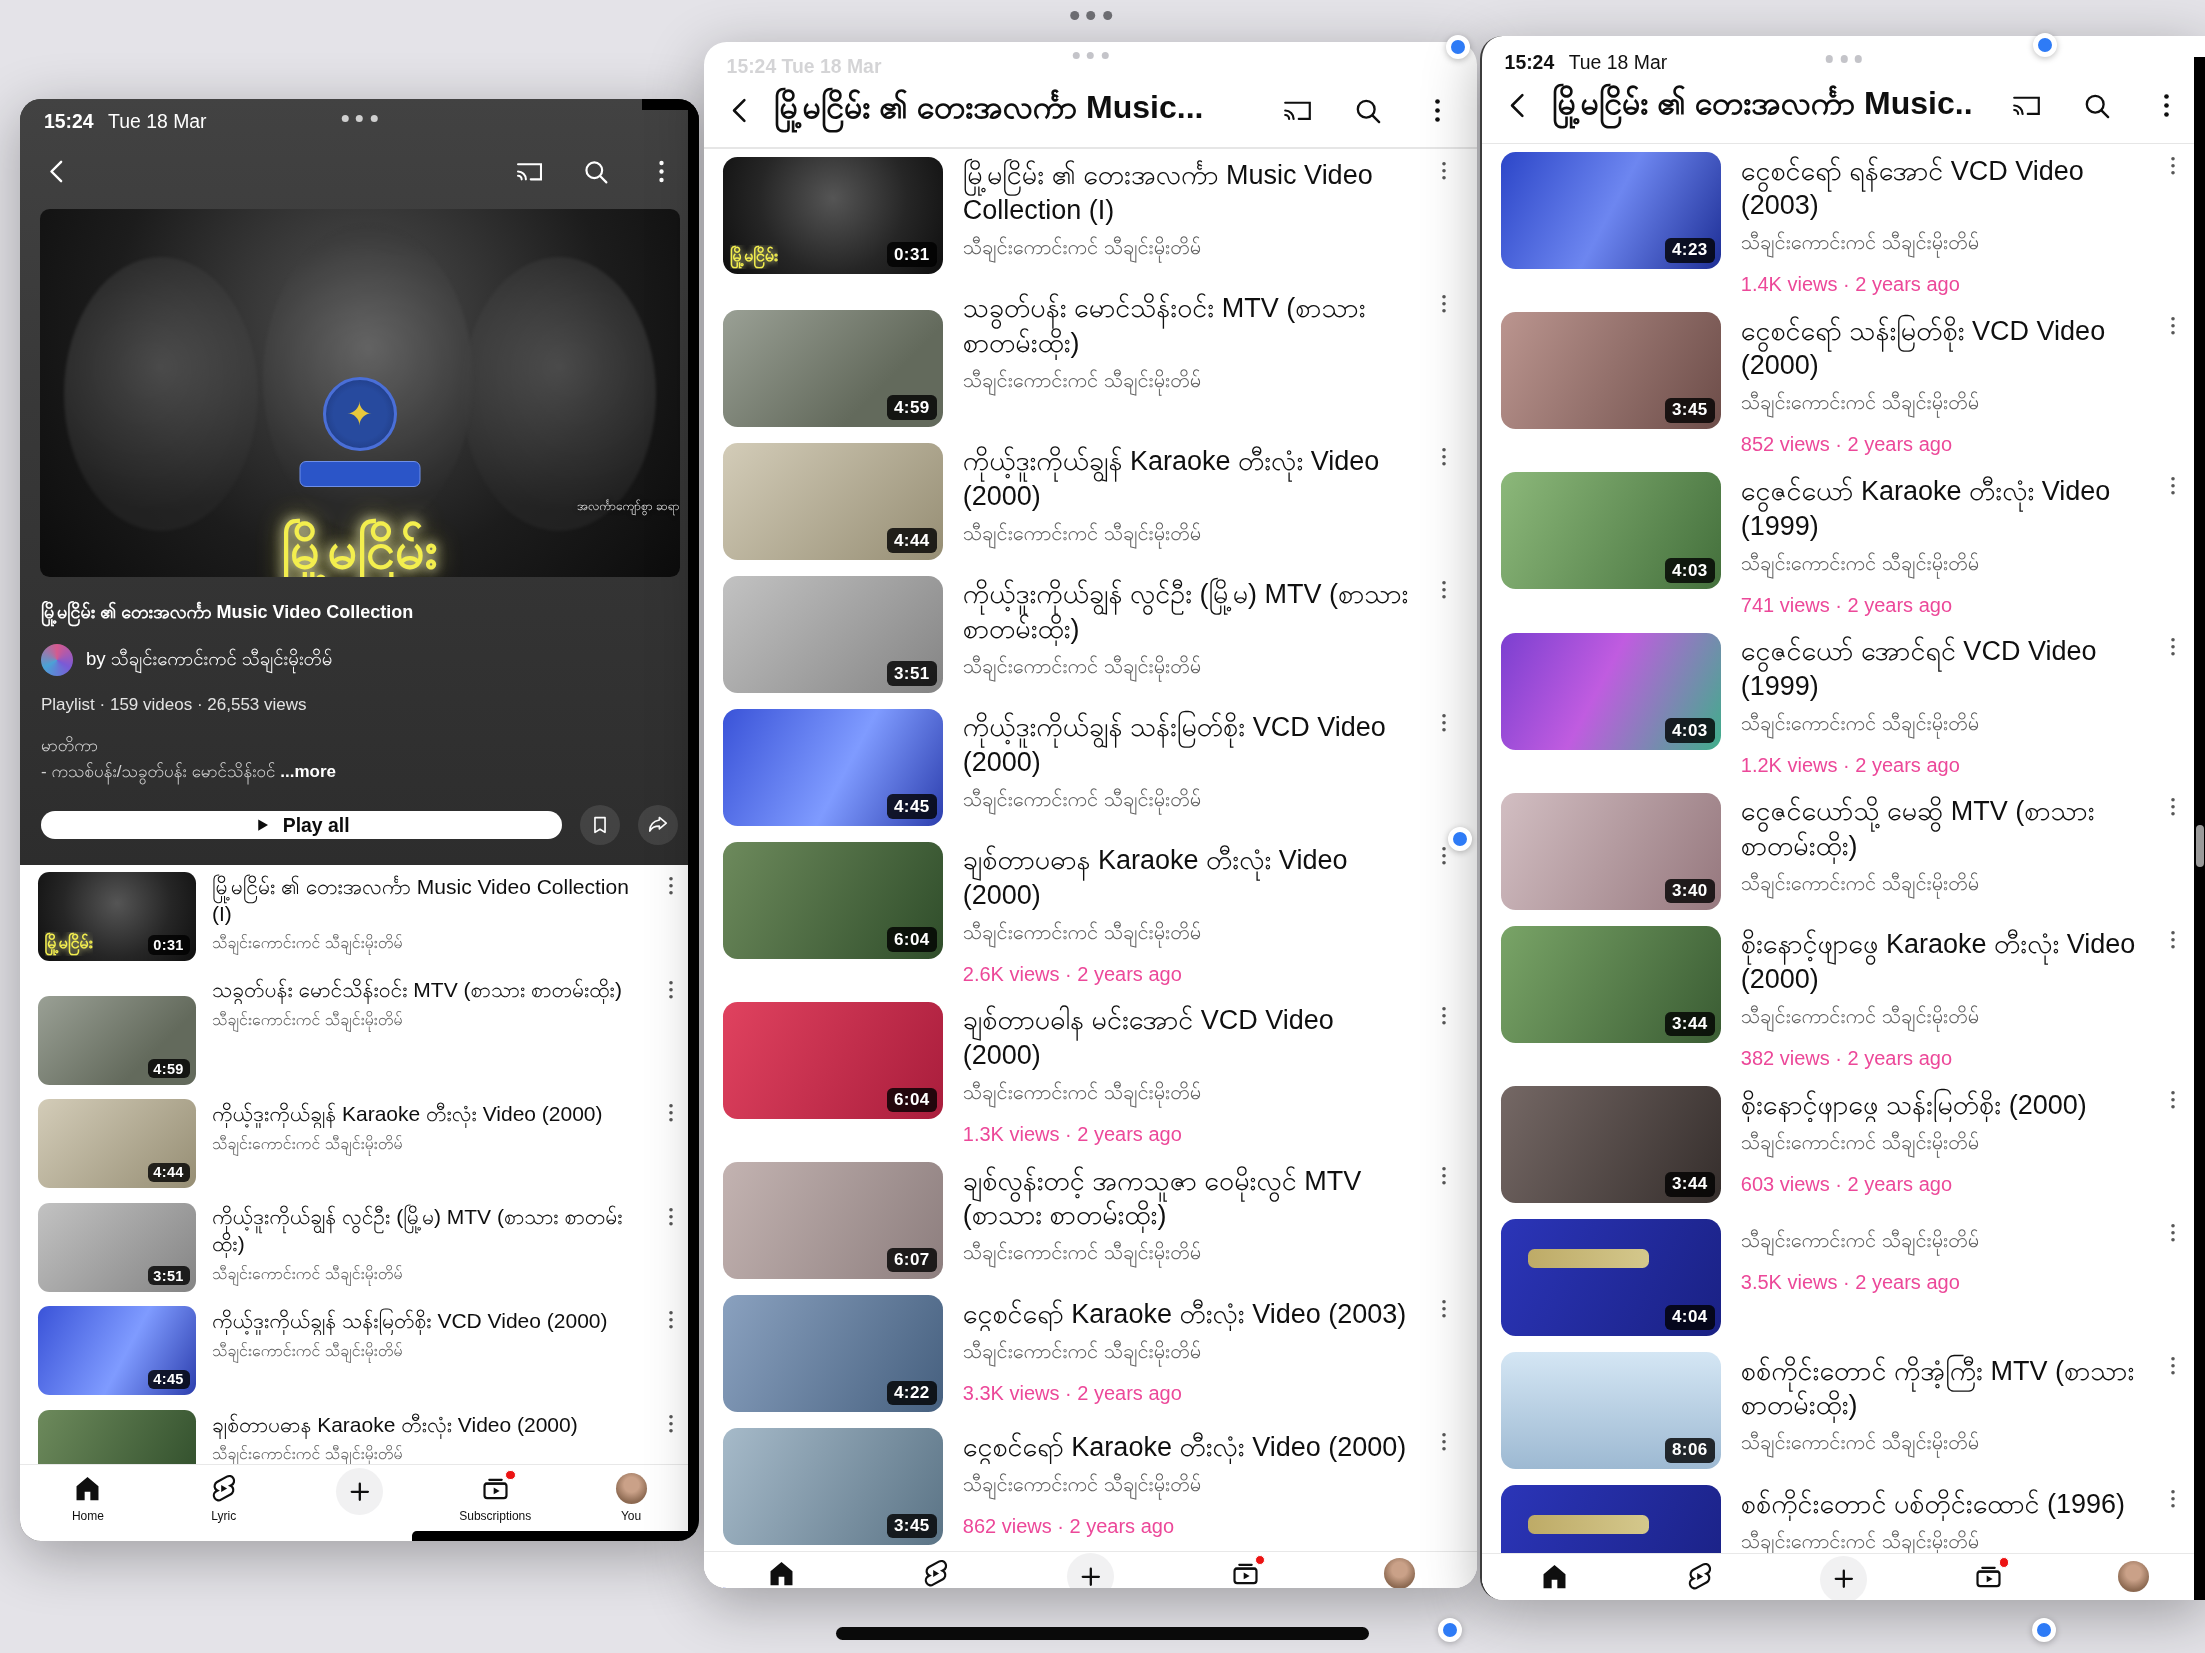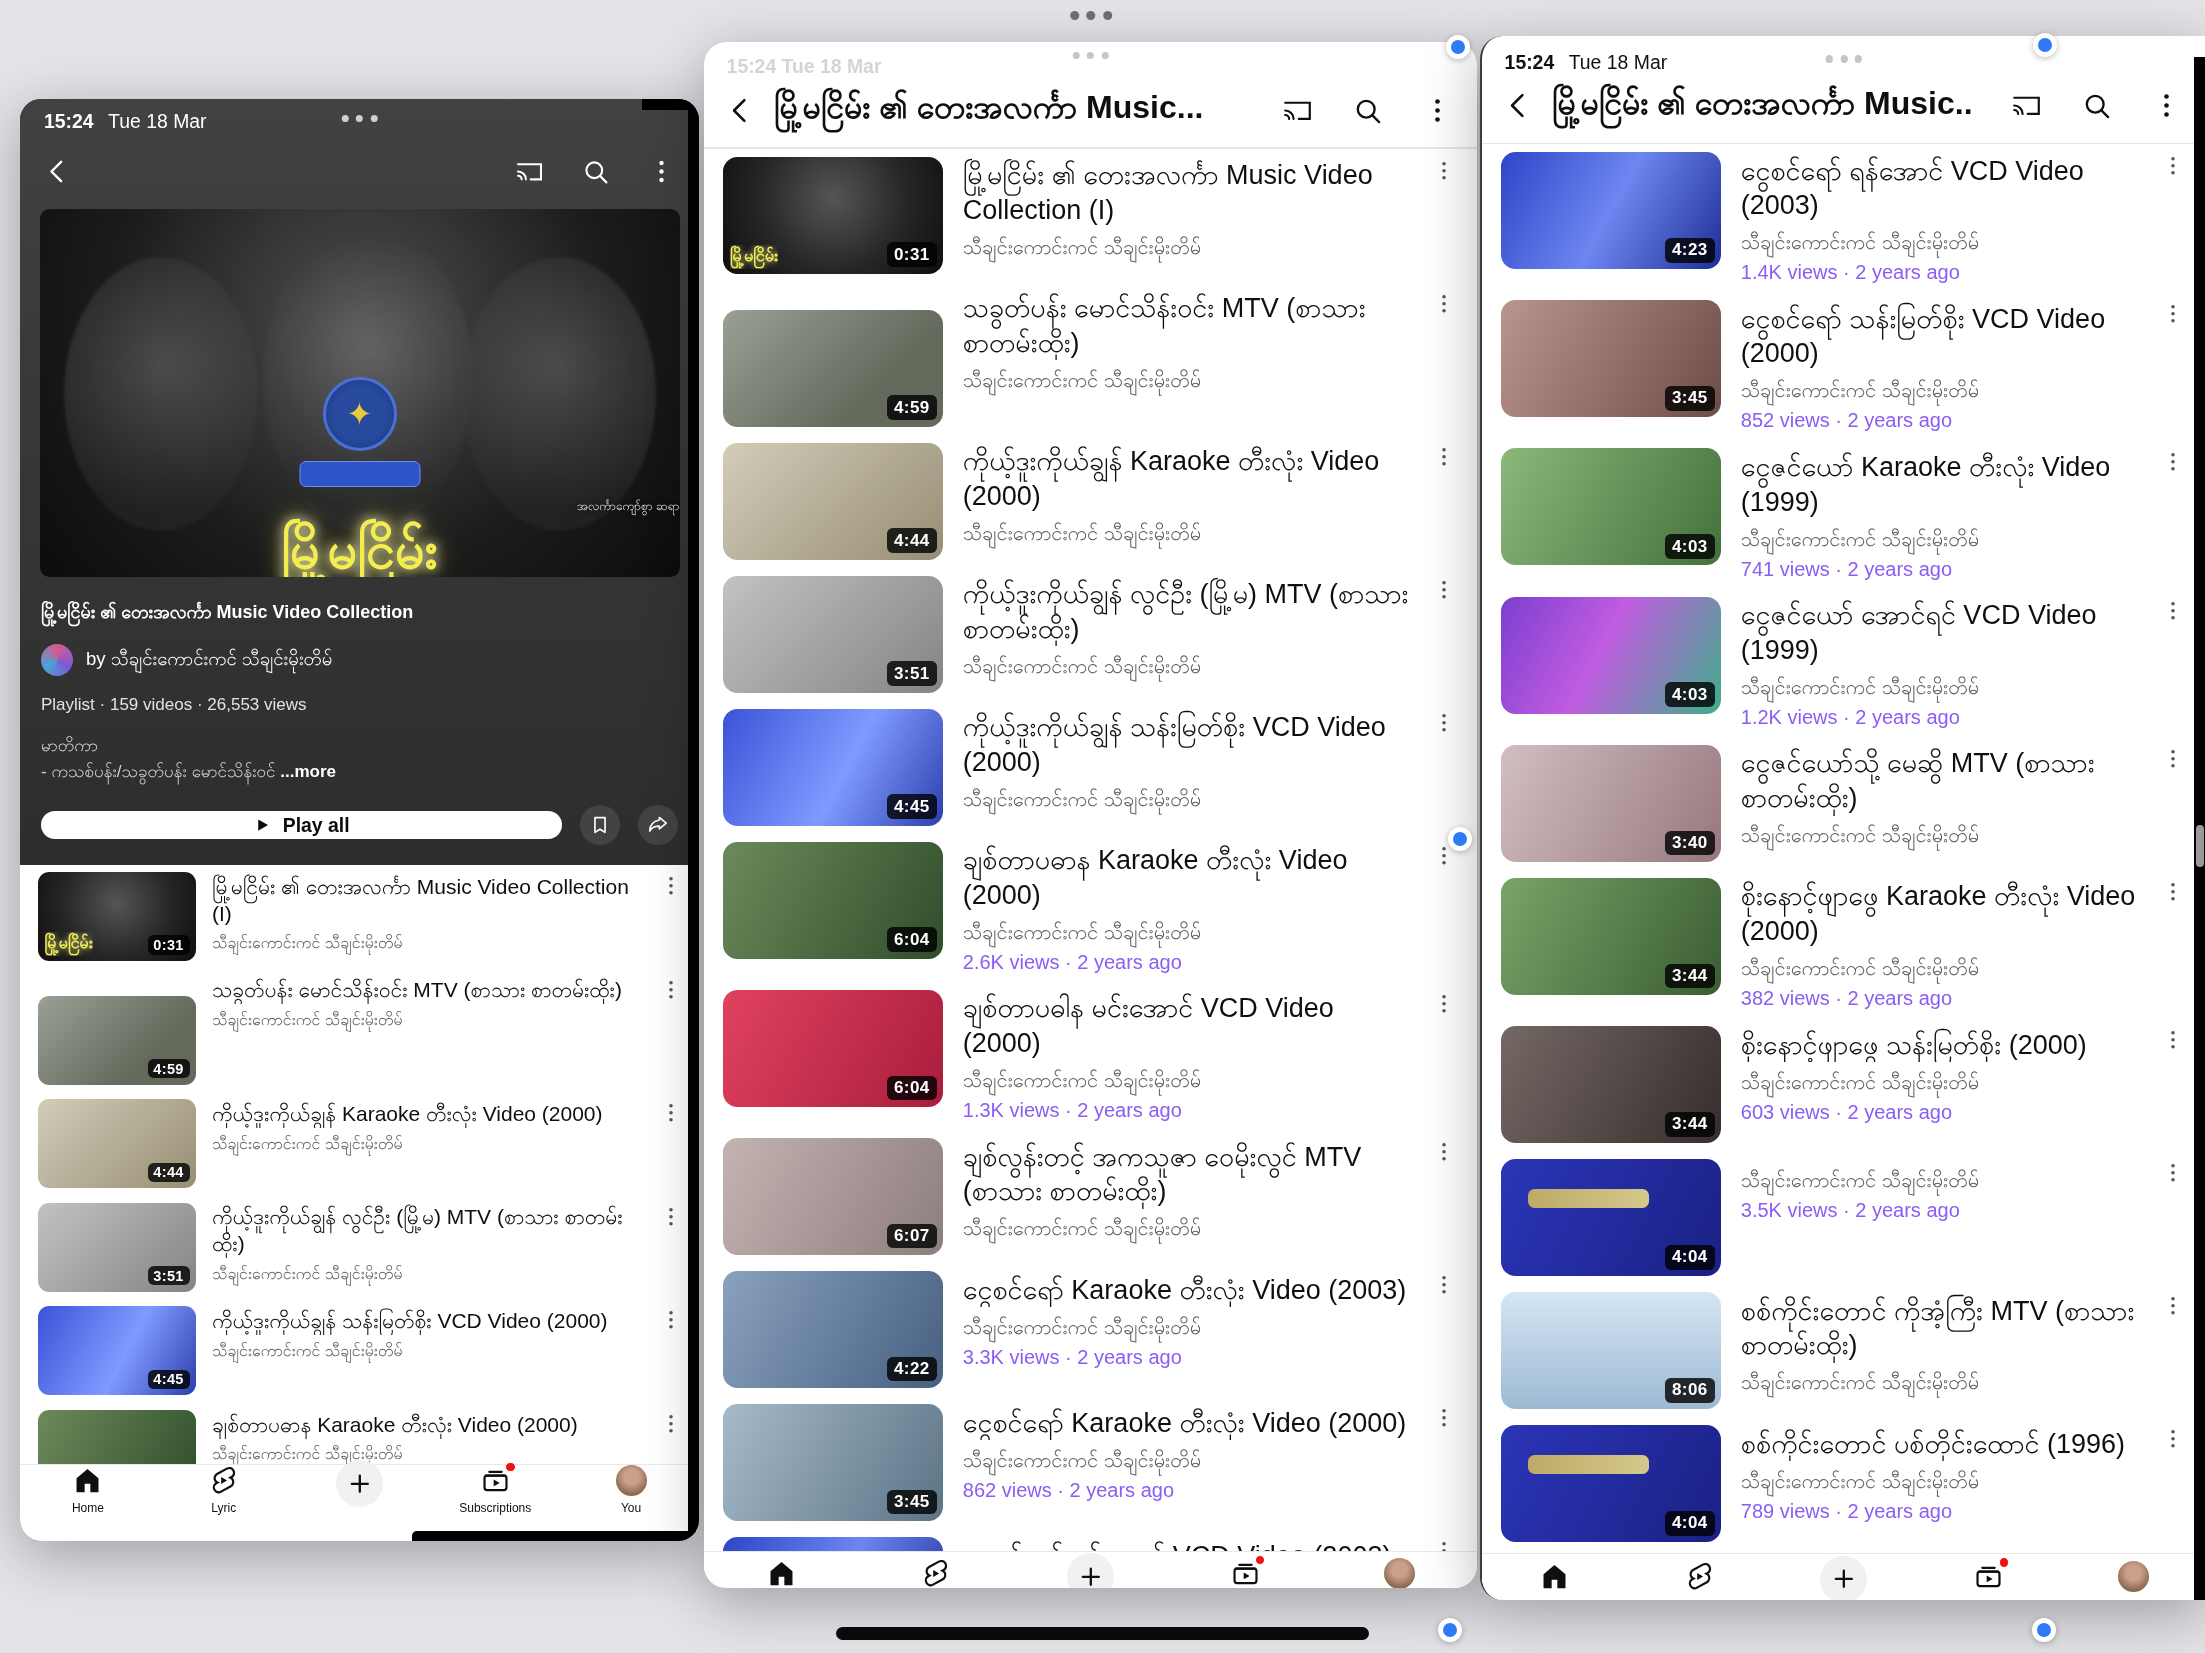--- a/index.html
+++ b/index.html
@@ -17,21 +17,21 @@
   .hairline { height:1.6px; background:#e6e6e6; }
   .kebab { width:24px; height:27.4px; color:#575757; flex:0 0 auto; }
   .dur { position:absolute; right:6.5px; bottom:6.5px; background:rgba(0,0,0,.8); color:#fff; font-size:17px; font-weight:600; padding:2.4px 7.3px; border-radius:5.7px; letter-spacing:0.4px; }
 
   
   .vrow { display:flex; align-items:flex-start; gap:19.4px; padding:8px 21px 8px 19.4px; background:#fff; }
   .vthumb { position:relative; flex:0 0 auto; width:220px; height:117px; border-radius:14.5px; overflow:hidden; background:#888; }
   .vinfo { flex:1 1 auto; min-width:0; padding-top:1.6px; }
   .vtitle { font-size:27px; line-height:1.28; font-weight:500; color:#0f0f0f; display:-webkit-box; -webkit-line-clamp:2; -webkit-box-orient:vertical; overflow:hidden; }
   .vchan { font-size:20px; color:#606060; margin-top:6.5px; white-space:nowrap; overflow:hidden; text-overflow:ellipsis; }
-  .vmeta { font-size:20px; color:#8b5cf6; margin-top:2px; }
+  .vmeta { font-size:20px; color:#ec4899; margin-top:14px; }
   
   .compact .vrow { gap:16px; padding:7.3px 16px 7.3px 18px; background:transparent; }
   .compact .vthumb { width:158px; height:89px; border-radius:11.3px; }
   .compact .vtitle { font-size:21px; }
   .compact .vchan { font-size:16px; margin-top:4.8px; }
   .compact .dur { font-size:14.5px; padding:1.6px 5.7px; }
 
   
   .th-dark { background:radial-gradient(circle at 50% 35%, #555 0%, #262626 55%, #0e0e0e 100%); }
   .th-dark .tlabel { position:absolute; left:6.5px; bottom:4.8px; color:#f3ee4e; font-size:16px; font-weight:700; text-shadow:0 0 6.5px rgba(255,255,160,.9); max-width:70%; overflow:hidden; white-space:nowrap; }
@@ -51,21 +51,21 @@
   .th-purplevcd { background:linear-gradient(118deg,#7b3fd0 0%,#c05ce0 45%,#3fae8a 100%); }
   .th-singer { background:linear-gradient(118deg,#d2bec2,#96787e); }
   .th-portrait { background:linear-gradient(118deg,#756865,#352e2c); }
   .th-bluetext { background:linear-gradient(118deg,#2b35b8,#1a2184); }
   .th-bluetext::before { content:""; position:absolute; left:12%; top:26%; width:55%; height:16%; border-radius:6.5px; background:linear-gradient(90deg,#d8c05a,#f4e48a); opacity:.85; }
   .th-sky { background:linear-gradient(180deg,#d4e6f4 0%,#9db9d2 100%); }
   .th-black { background:#0b0b0b; }
 
   
   .ynav { position:absolute; left:0; right:0; bottom:0; background:#fff; border-top:1.6px solid #e8e8e8; display:flex; justify-content:space-around; align-items:flex-start; }
-  .nav-item { display:flex; flex-direction:column; align-items:center; gap:4.8px; min-width:97px; }
+  .nav-item { display:flex; flex-direction:column; align-items:center; gap:4.8px; padding-top:8px; min-width:97px; }
   .nicon { position:relative; width:31px; height:31px; color:#0f0f0f; }
   .nicon.navplus { width:47px; height:47px; background:#f1f1f2; border-radius:50%; color:#0f0f0f; padding:9.7px; margin-top:-4.8px; }
   .nicon.nava { border-radius:50%; background:radial-gradient(circle at 50% 38%,#caa188 30%,#8d6a52 70%); }
   .nlabel { font-size:12px; color:#0f0f0f; }
   .ndot { position:absolute; right:-4.8px; top:-3.2px; width:10.5px; height:10.5px; border-radius:50%; background:#ec1313; border:1.6px solid #fff; }
 
   
   .win-left { left:20px; top:99px; width:679px; height:1442px; border-radius:21px; background:#323232; }
   .lw-dark { background:linear-gradient(#424242 0%, #383838 40%, #2d2d2d 100%); color:#fff; padding-bottom:19.4px; }
   .lw-status { display:flex; align-items:center; padding:11.3px 24px 0; font-size:19.4px; position:relative; }

